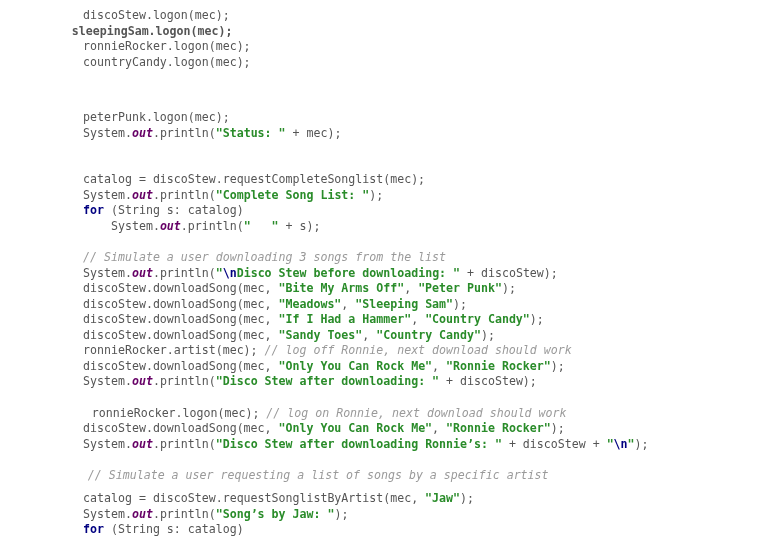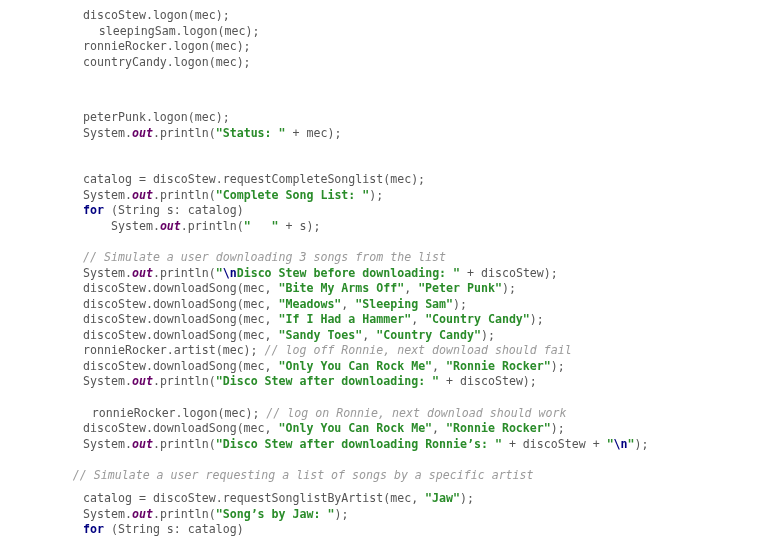--- a/index.html
+++ b/index.html
@@ -42,46 +42,46 @@
   .t-keyword { color: #000080; font-weight: bold; }
   .t-brace   { color: #000080; font-weight: bold; }
   .t-field   { color: #660066; font-weight: bold; font-style: italic; }
   .blank-line { height: 15.55px; }
 </style>
 </head>
 <body>
 
 <div id="code-listing">
     <div class="code-line" style="padding-left: 27.24px;"><span class="tok t-plain">        </span><span class="tok t-plain">discoStew.logon(mec);</span></div>
-    <div class="code-line" style="padding-left: 43px;"><span class="tok t-plain">        </span><span class="tok t-plain">sleepingSam.logon(mec);</span></div>
+    <div class="code-line" style="padding-left: 16px; font-weight: bold;"><span class="tok t-plain">        </span><span class="tok t-plain">sleepingSam.logon(mec);</span></div>
     <div class="code-line" style="padding-left: 27.24px;"><span class="tok t-plain">        </span><span class="tok t-plain">ronnieRocker.logon(mec);</span></div>
     <div class="code-line" style="padding-left: 27.24px;"><span class="tok t-plain">        </span><span class="tok t-plain">countryCandy.logon(mec);</span></div>
     <div class="code-line" style="padding-left: 27.24px; margin-top: 40px;"><span class="tok t-plain">        </span><span class="tok t-plain">peterPunk.logon(mec);</span></div>
     <div class="code-line" style="padding-left: 27.24px;"><span class="tok t-plain">        </span><span class="tok t-plain">System.</span><span class="tok t-field">out</span><span class="tok t-plain">.println(</span><span class="tok t-string">"Status: "</span><span class="tok t-plain"> + mec);</span></div>
     <div class="code-line blank-line" style="padding-left: 27.24px;">&nbsp;</div>
     <div class="code-line" style="padding-left: 27.24px;"><span class="tok t-plain">        </span></div>
     <div class="code-line" style="padding-left: 27.24px;"><span class="tok t-plain">        </span><span class="tok t-plain">catalog = discoStew.requestCompleteSonglist(mec);</span></div>
     <div class="code-line" style="padding-left: 27.24px;"><span class="tok t-plain">        </span><span class="tok t-plain">System.</span><span class="tok t-field">out</span><span class="tok t-plain">.println(</span><span class="tok t-string">"Complete Song List: "</span><span class="tok t-plain">);</span></div>
     <div class="code-line" style="padding-left: 27.24px;"><span class="tok t-plain">        </span><span class="tok t-keyword">for</span><span class="tok t-plain"> (String s: catalog)</span></div>
     <div class="code-line" style="padding-left: 27.24px;"><span class="tok t-plain">            </span><span class="tok t-plain">System.</span><span class="tok t-field">out</span><span class="tok t-plain">.println(</span><span class="tok t-string">"   "</span><span class="tok t-plain"> + s);</span></div>
     <div class="code-line blank-line" style="padding-left: 27.24px;">&nbsp;</div>
     <div class="code-line" style="padding-left: 27.24px;"><span class="tok t-plain">        </span><span class="tok t-comment">// Simulate a user downloading 3 songs from the list</span></div>
     <div class="code-line" style="padding-left: 27.24px;"><span class="tok t-plain">        </span><span class="tok t-plain">System.</span><span class="tok t-field">out</span><span class="tok t-plain">.println(</span><span class="tok t-string">"</span><span class="tok t-escape">\n</span><span class="tok t-string">Disco Stew before downloading: "</span><span class="tok t-plain"> + discoStew);</span></div>
     <div class="code-line" style="padding-left: 27.24px;"><span class="tok t-plain">        </span><span class="tok t-plain">discoStew.downloadSong(mec, </span><span class="tok t-string">"Bite My Arms Off"</span><span class="tok t-plain">, </span><span class="tok t-string">"Peter Punk"</span><span class="tok t-plain">);</span></div>
     <div class="code-line" style="padding-left: 27.24px;"><span class="tok t-plain">        </span><span class="tok t-plain">discoStew.downloadSong(mec, </span><span class="tok t-string">"Meadows"</span><span class="tok t-plain">, </span><span class="tok t-string">"Sleeping Sam"</span><span class="tok t-plain">);</span></div>
     <div class="code-line" style="padding-left: 27.24px;"><span class="tok t-plain">        </span><span class="tok t-plain">discoStew.downloadSong(mec, </span><span class="tok t-string">"If I Had a Hammer"</span><span class="tok t-plain">, </span><span class="tok t-string">"Country Candy"</span><span class="tok t-plain">);</span></div>
     <div class="code-line" style="padding-left: 27.24px;"><span class="tok t-plain">        </span><span class="tok t-plain">discoStew.downloadSong(mec, </span><span class="tok t-string">"Sandy Toes"</span><span class="tok t-plain">, </span><span class="tok t-string">"Country Candy"</span><span class="tok t-plain">);</span></div>
-    <div class="code-line" style="padding-left: 27.24px;"><span class="tok t-plain">        </span><span class="tok t-plain">ronnieRocker.artist(mec); </span><span class="tok t-comment">// log off Ronnie, next download should fail</span></div>
+    <div class="code-line" style="padding-left: 27.24px;"><span class="tok t-plain">        </span><span class="tok t-plain">ronnieRocker.artist(mec); </span><span class="tok t-comment">// log off Ronnie, next download should work</span></div>
     <div class="code-line" style="padding-left: 27.24px;"><span class="tok t-plain">        </span><span class="tok t-plain">discoStew.downloadSong(mec, </span><span class="tok t-string">"Only You Can Rock Me"</span><span class="tok t-plain">, </span><span class="tok t-string">"Ronnie Rocker"</span><span class="tok t-plain">);</span></div>
     <div class="code-line" style="padding-left: 27.24px;"><span class="tok t-plain">        </span><span class="tok t-plain">System.</span><span class="tok t-field">out</span><span class="tok t-plain">.println(</span><span class="tok t-string">"Disco Stew after downloading: "</span><span class="tok t-plain"> + discoStew);</span></div>
     <div class="code-line blank-line" style="padding-left: 27.24px;">&nbsp;</div>
     <div class="code-line" style="padding-left: 36px;"><span class="tok t-plain">        </span><span class="tok t-plain">ronnieRocker.logon(mec); </span><span class="tok t-comment">// log on Ronnie, next download should work</span></div>
     <div class="code-line" style="padding-left: 27.24px;"><span class="tok t-plain">        </span><span class="tok t-plain">discoStew.downloadSong(mec, </span><span class="tok t-string">"Only You Can Rock Me"</span><span class="tok t-plain">, </span><span class="tok t-string">"Ronnie Rocker"</span><span class="tok t-plain">);</span></div>
     <div class="code-line" style="padding-left: 27.24px;"><span class="tok t-plain">        </span><span class="tok t-plain">System.</span><span class="tok t-field">out</span><span class="tok t-plain">.println(</span><span class="tok t-string">"Disco Stew after downloading Ronnie’s: "</span><span class="tok t-plain"> + discoStew + </span><span class="tok t-string">"</span><span class="tok t-escape">\n</span><span class="tok t-string">"</span><span class="tok t-plain">);</span></div>
     <div class="code-line blank-line" style="padding-left: 27.24px;">&nbsp;</div>
-    <div class="code-line" style="padding-left: 17px;"><span class="tok t-plain">        </span><span class="tok t-comment">// Simulate a user requesting a list of songs by a specific artist</span></div>
+    <div class="code-line" style="padding-left: 32px;"><span class="tok t-plain">        </span><span class="tok t-comment">// Simulate a user requesting a list of songs by a specific artist</span></div>
     <div class="code-line" style="padding-left: 27.24px; margin-top: 8px;"><span class="tok t-plain">        </span><span class="tok t-plain">catalog = discoStew.requestSonglistByArtist(mec, </span><span class="tok t-string">"Jaw"</span><span class="tok t-plain">);</span></div>
     <div class="code-line" style="padding-left: 27.24px;"><span class="tok t-plain">        </span><span class="tok t-plain">System.</span><span class="tok t-field">out</span><span class="tok t-plain">.println(</span><span class="tok t-string">"Song’s by Jaw: "</span><span class="tok t-plain">);</span></div>
     <div class="code-line" style="padding-left: 27.24px;"><span class="tok t-plain">        </span><span class="tok t-keyword">for</span><span class="tok t-plain"> (String s: catalog)</span></div>
     <div class="code-line" style="padding-left: 27.24px;"><span class="tok t-plain">            </span><span class="tok t-plain">System.</span><span class="tok t-field">out</span><span class="tok t-plain">.println(</span><span class="tok t-string">"   "</span><span class="tok t-plain"> + s);</span></div>
     <div class="code-line" style="padding-left: 27.24px;"><span class="tok t-plain">    </span><span class="tok t-brace">}</span></div>
     <div class="code-line" style="padding-left: 27.24px;"><span class="tok t-plain"></span><span class="tok t-brace">}</span></div>
   </div>
 
 </body></html>

